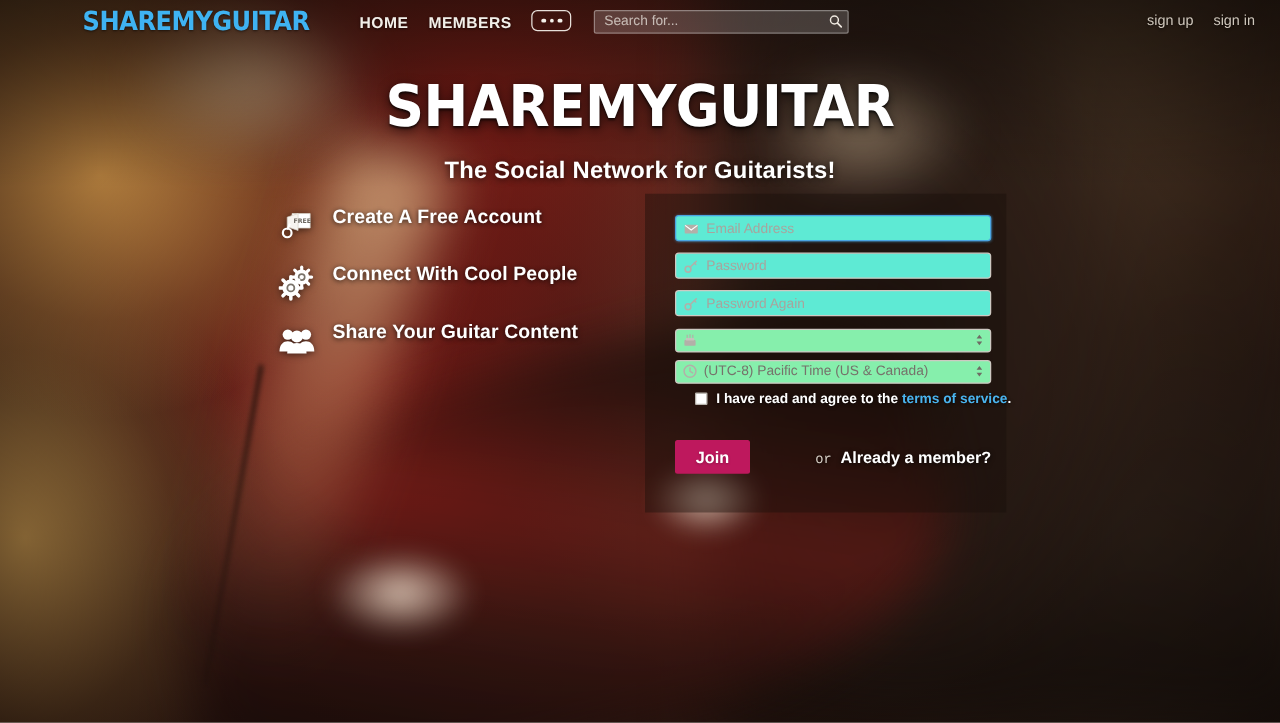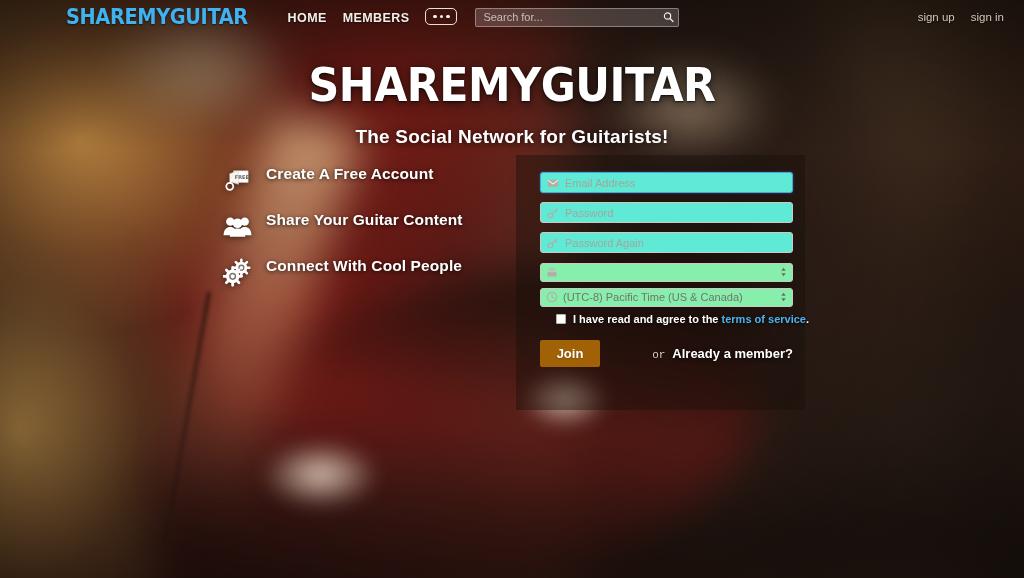--- a/index.html
+++ b/index.html
@@ -306,21 +306,21 @@
     transform: translateY(-50%);
     width: 7px; height: 12px;
     pointer-events: none;
     color: #6f6b64;
   }
   .terms-row {
     display: flex;
     align-items: center;
     gap: 7px;
     margin-top: 5px;
-    margin-bottom: 14px;
+    margin-bottom: 26px;
     height: 14px;
     padding-left: 16px;
   }
   .terms-check {
     width: 10px; height: 10px;
     background: #ffffff;
     border: 1px solid #b9b5ae;
     border-radius: 1px;
     cursor: pointer;
     flex: 0 0 10px;
@@ -337,21 +337,21 @@
     text-shadow: 0 1px 3px rgba(0,0,0,.7);
     cursor: pointer;
   }
   .action-row {
     display: flex;
     align-items: center;
     width: 253px;
   }
   .join-btn {
     width: 60px; height: 27px;
-    background: #a16207;
+    background: #be185d;
     border: none;
     border-radius: 2px;
     color: #ffffff;
     font-size: 13px;
     font-weight: bold;
     font-family: "Liberation Sans", sans-serif;
     cursor: pointer;
     text-shadow: 0 1px 2px rgba(0,0,0,.25);
   }
   .member-wrap {
@@ -433,34 +433,20 @@
           <g fill="#ffffff" stroke="#ffffff" stroke-width="0.6">
             <path d="M11 5 L26 5 L26 17 L11 17 Z" fill="#ffffff" stroke="#d8d2c8"></path>
             <path d="M7 8 L16 5 L16 19 L7 16 Z" fill="#f7f4ef" stroke="#d8d2c8"></path>
           </g>
           <text x="19.5" y="13" font-size="5.2" font-family="DejaVu Sans, sans-serif" font-weight="bold" fill="#6b665e" text-anchor="middle">FREE</text>
           <circle cx="7" cy="21" r="3.6" fill="none" stroke="#ffffff" stroke-width="1.8"></circle>
           <path d="M7.4 17.6 L9 14" stroke="#ffffff" stroke-width="1.7" fill="none" stroke-linecap="round"></path>
         </svg>
       </span>
       <span class="feature-label">Create A Free Account</span>
-    </div>
-
-    <div class="feature">
-      <span class="feature-icon">
-        <svg viewBox="0 0 30 30" width="29" height="29" fill="#ffffff">
-          <circle cx="7.5" cy="10" r="4.3"></circle>
-          <path d="M0.6 24 C0.6 18.2 4 15.6 7.5 15.6 C11 15.6 14.4 18.2 14.4 24 Z"></path>
-          <circle cx="22.5" cy="10" r="4.3"></circle>
-          <path d="M15.6 24 C15.6 18.2 19 15.6 22.5 15.6 C26 15.6 29.4 18.2 29.4 24 Z"></path>
-          <circle cx="15" cy="11.6" r="5"></circle>
-          <path d="M7 25.6 C7 19.2 10.8 17 15 17 C19.2 17 23 19.2 23 25.6 Z"></path>
-        </svg>
-      </span>
-      <span class="feature-label">Share Your Guitar Content</span>
     </div>
 
     <div class="feature">
       <span class="feature-icon">
         <svg viewBox="0 0 30 30" width="29" height="29" fill="#ffffff">
           <g transform="translate(19,10)">
             <circle r="6.2" fill="#ffffff"></circle>
             <circle r="2.5" fill="none" stroke="#7a736a" stroke-width="1.4"></circle>
             <g stroke="#ffffff" stroke-width="2.6" stroke-linecap="round">
               <line x1="0" y1="-8.2" x2="0" y2="-5"></line>
@@ -484,20 +470,34 @@
               <line x1="-6.5" y1="-6.5" x2="-4" y2="-4"></line>
                 <line x1="4" y1="4" x2="6.5" y2="6.5"></line>
               <line x1="6.5" y1="-6.5" x2="4" y2="-4"></line>
                 <line x1="-4" y1="4" x2="-6.5" y2="6.5"></line>
             </g>
           </g>
         </svg>
       </span>
       <span class="feature-label">Connect With Cool People</span>
     </div>
+
+    <div class="feature">
+      <span class="feature-icon">
+        <svg viewBox="0 0 30 30" width="29" height="29" fill="#ffffff">
+          <circle cx="7.5" cy="10" r="4.3"></circle>
+          <path d="M0.6 24 C0.6 18.2 4 15.6 7.5 15.6 C11 15.6 14.4 18.2 14.4 24 Z"></path>
+          <circle cx="22.5" cy="10" r="4.3"></circle>
+          <path d="M15.6 24 C15.6 18.2 19 15.6 22.5 15.6 C26 15.6 29.4 18.2 29.4 24 Z"></path>
+          <circle cx="15" cy="11.6" r="5"></circle>
+          <path d="M7 25.6 C7 19.2 10.8 17 15 17 C19.2 17 23 19.2 23 25.6 Z"></path>
+        </svg>
+      </span>
+      <span class="feature-label">Share Your Guitar Content</span>
+    </div>
   </div>
 
   <div class="signup-panel">
 
     <div class="field focused">
       <svg class="field-icon" viewBox="0 0 16 16">
         <rect x="1" y="3.6" width="14" height="9.4" rx="1" fill="#b3afa8"></rect>
         <path d="M1.4 4.4 L8 9.4 L14.6 4.4" fill="none" stroke="#ffffff" stroke-width="1.3"></path>
       </svg>
       <input type="text" placeholder="Email Address" style="">

